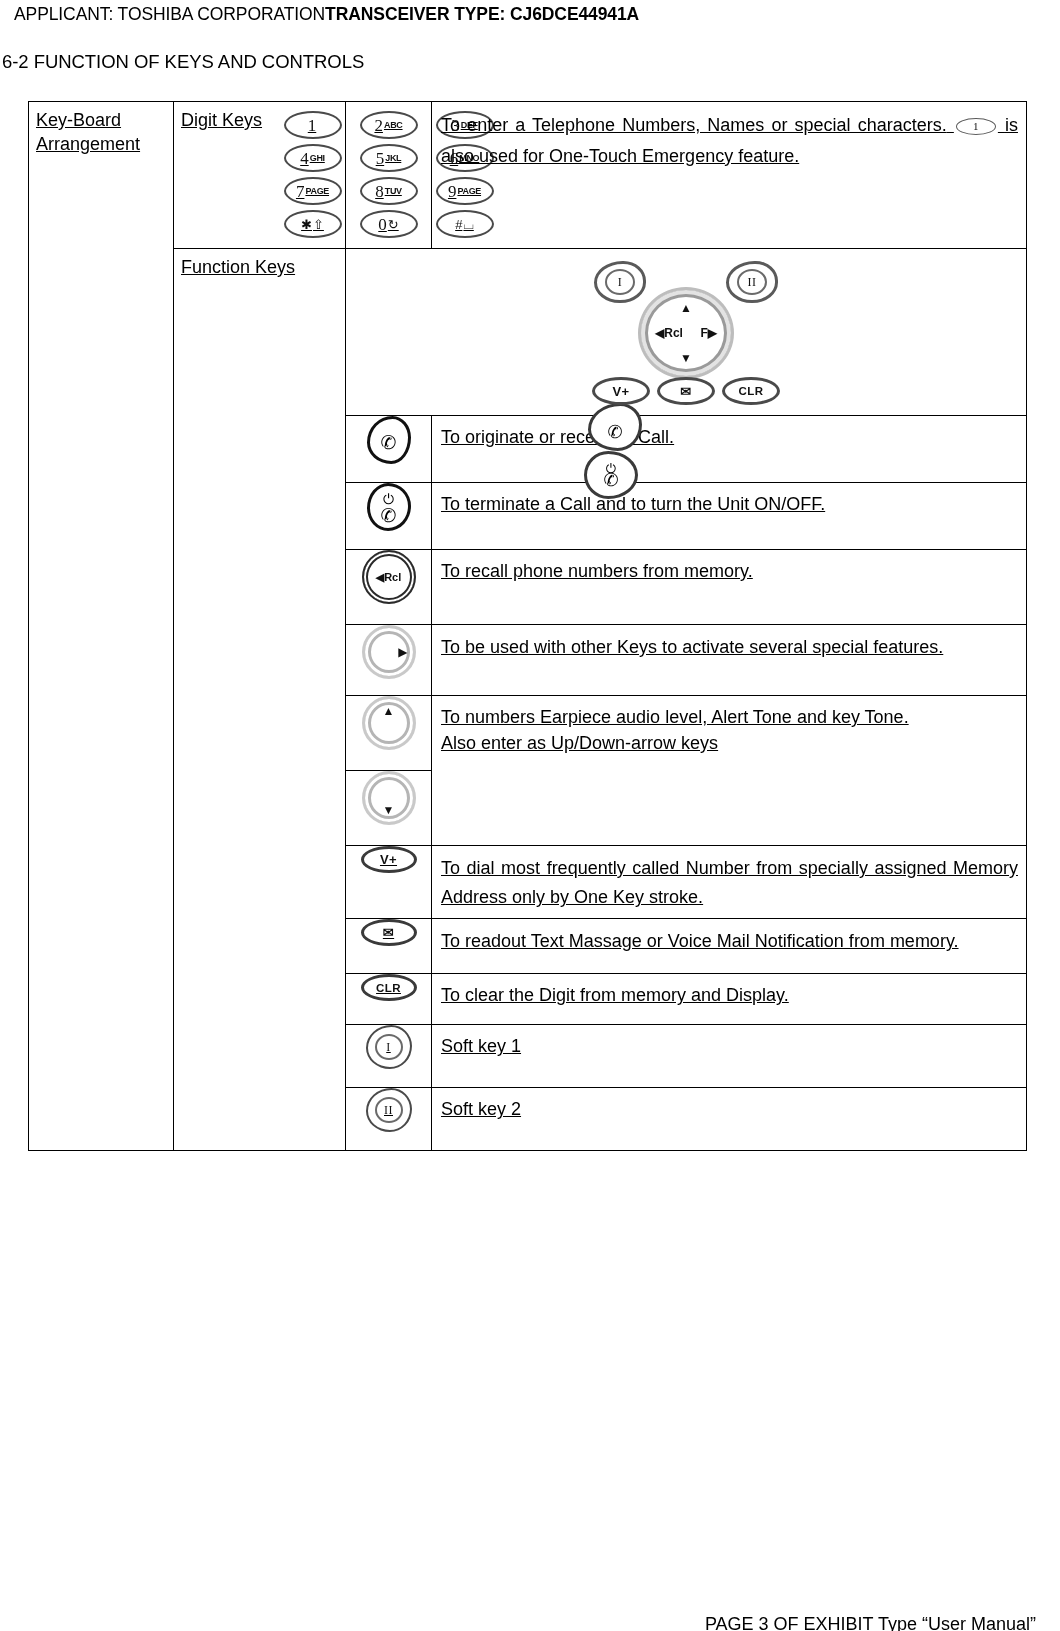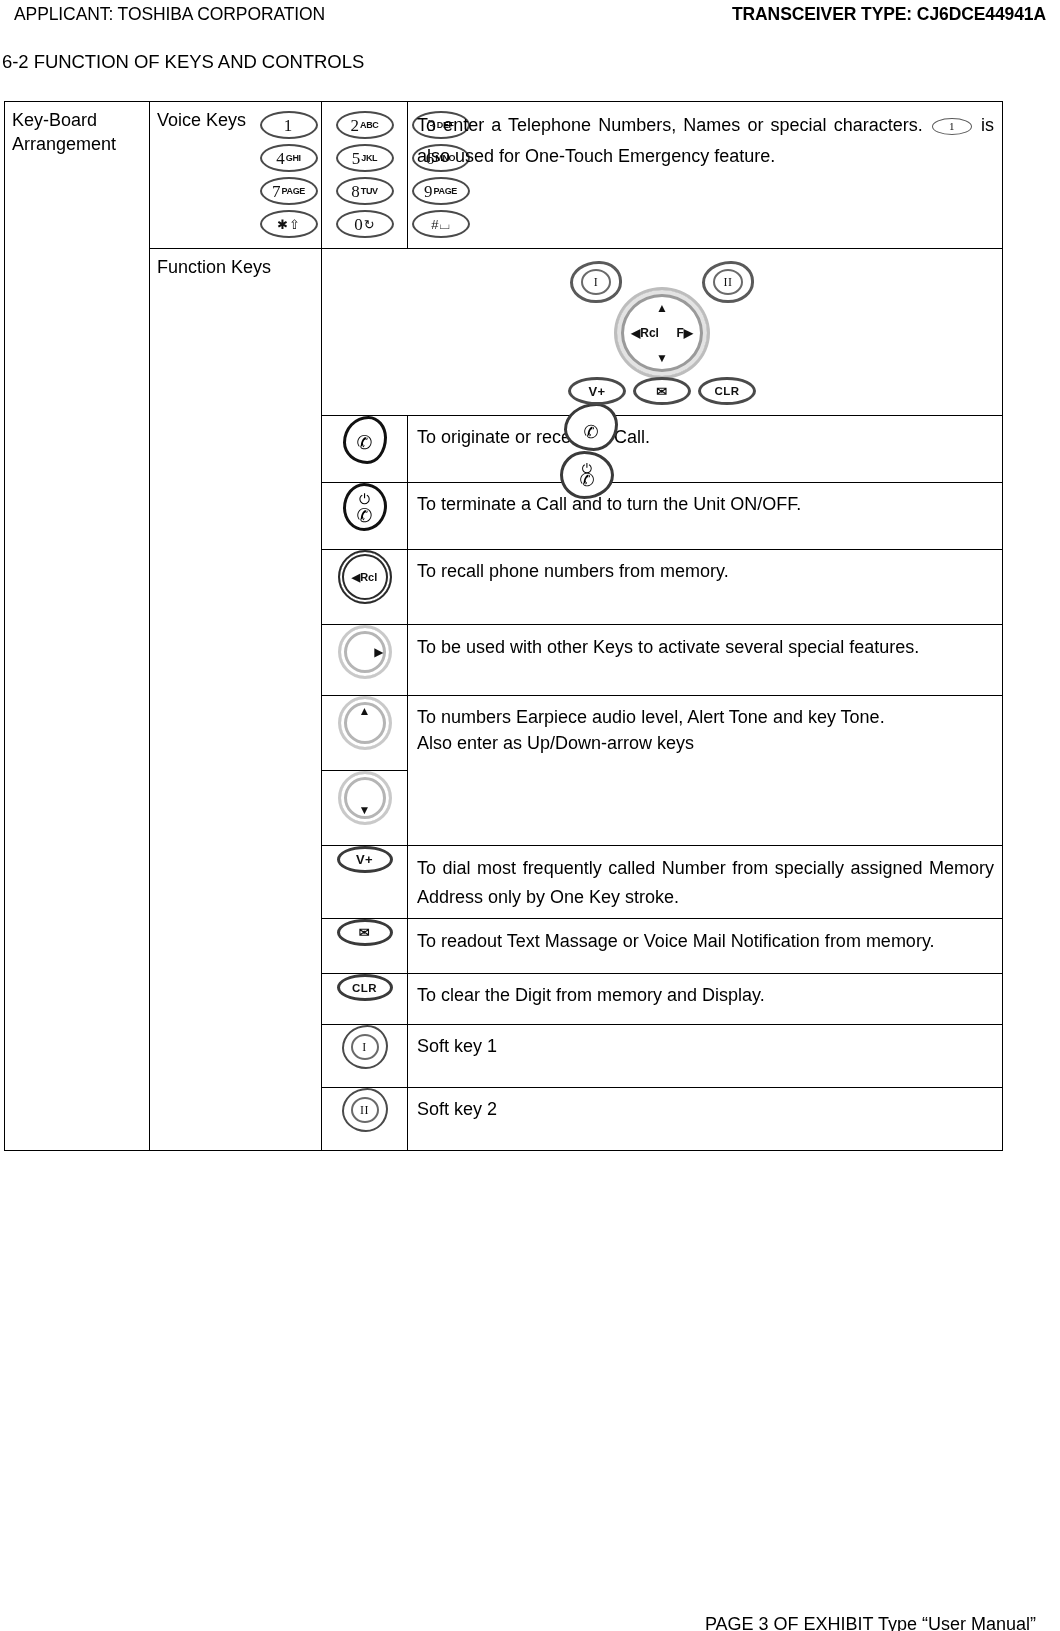--- a/index.html
+++ b/index.html
@@ -19,21 +19,20 @@
 
   
   .page-header {
     position: absolute;
     top: 0;
     left: 0;
     width: 1060px;
     height: 34px;
     display: flex;
     align-items: flex-start;
-    justify-content: space-between;
     padding: 4px 14px 0 14px;
     box-sizing: border-box;
     font-size: 17.5px;
     letter-spacing: -0.1px;
   }
   .page-header .hdr-left { white-space: nowrap; }
   .page-header .hdr-right { white-space: nowrap; font-weight: bold; }
 
   
   .section-title {
@@ -42,24 +41,25 @@
     left: 2px;
     font-size: 18.5px;
     letter-spacing: -0.05px;
     white-space: nowrap;
   }
 
   
   .keys-table {
     position: absolute;
     top: 101px;
-    left: 4px;
+    left: 28px;
     width: 998px;
     border-collapse: collapse;
     table-layout: fixed;
+    text-decoration: underline;
   }
   .keys-table td {
     border: 1px solid #000000;
     vertical-align: top;
     padding: 0;
   }
 
   .col-cat   { width: 145px; }
   .col-grp   { width: 172px; }
   .col-icon  { width: 86px;  }
@@ -369,21 +369,21 @@
       <col class="col-icon">
       <col class="col-desc">
   </colgroup>
   <tbody>
 
   <tr>
     <td rowspan="13">
       <div class="cell-pad">Key-Board Arrangement</div>
     </td>
     <td>
-      <div class="cell-pad">Voice Keys</div>
+      <div class="cell-pad">Digit Keys</div>
     </td>
     <td class="iconcell">
       <div class="keypad">
         <div class="keypad-row">
           <div class="dkey">
                 <span class="num">1</span>
                 <span class="sub"></span>
               </div>
           <div class="dkey">
                 <span class="num">2</span>

